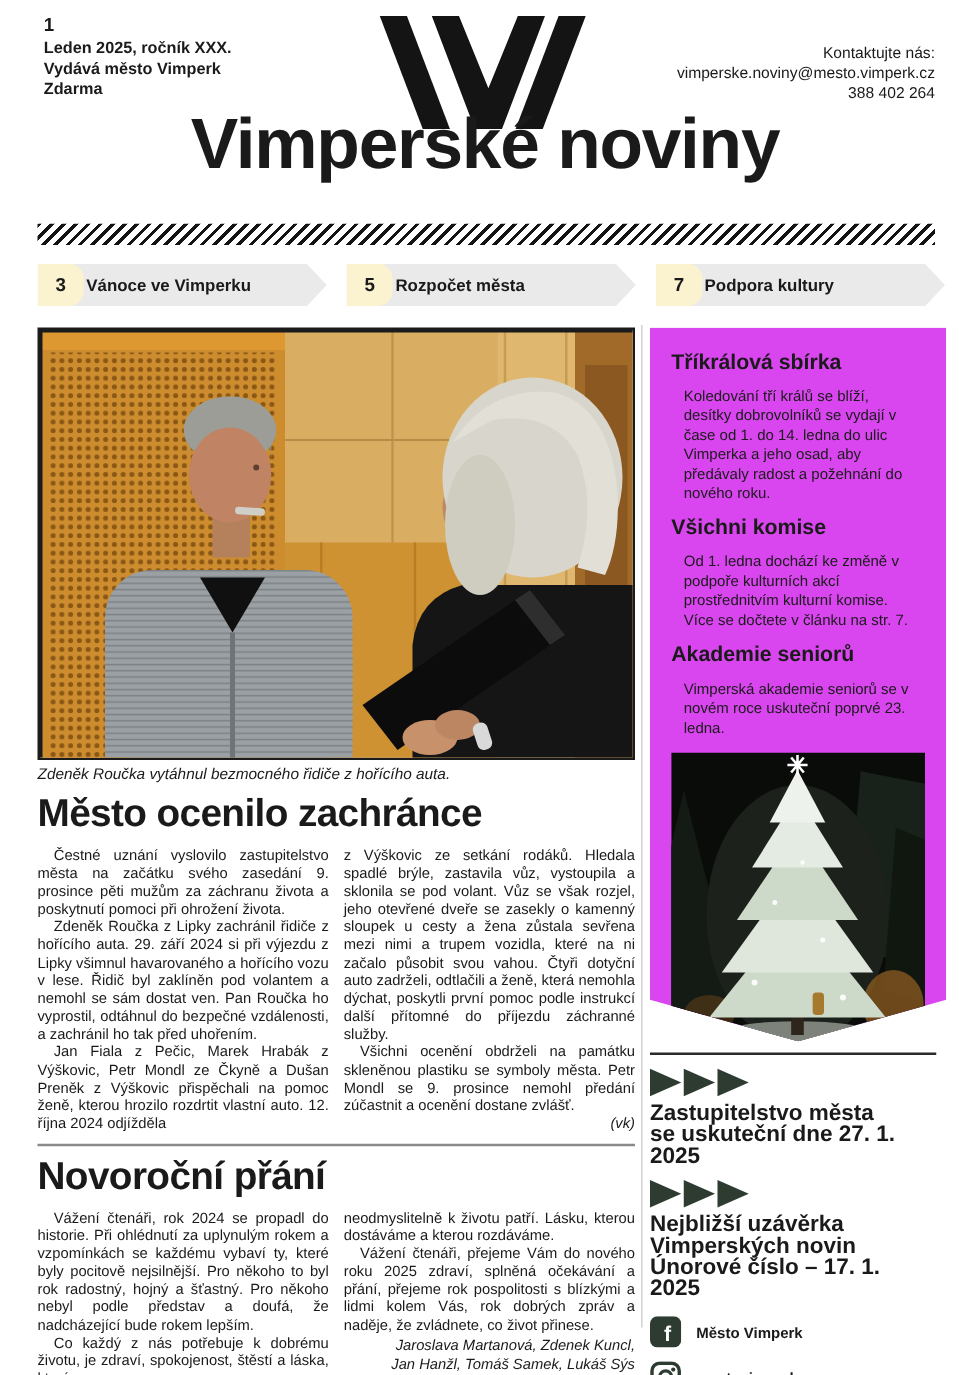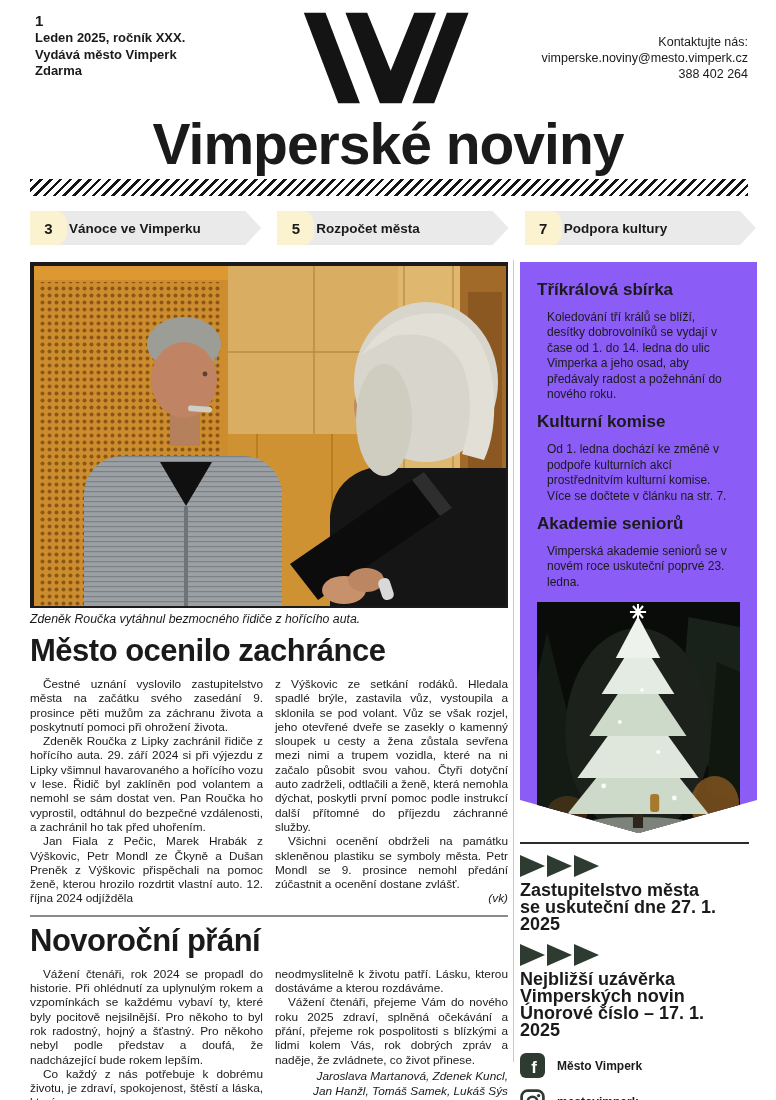--- a/index.html
+++ b/index.html
@@ -5,21 +5,21 @@
   html,body{margin:0;padding:0;background:#ffffff;}
   .page{position:relative;width:776px;height:1100px;background:#fff;overflow:hidden;
         font-family:"Liberation Sans",sans-serif;color:#1a1a1a;}
 
   
   .issue-block{position:absolute;left:35px;top:12px;font-weight:bold;}
   .issue-no{font-size:15px;line-height:18px;}
   .issue-lines div{font-size:13px;line-height:16.5px;}
   .logo{position:absolute;left:50%;top:12px;transform:translateX(-50%);}
   .contact{position:absolute;right:28px;top:34px;text-align:right;font-size:12.5px;line-height:16px;}
-  .paper-title{position:absolute;left:0;right:0;top:108px;text-align:center;
+  .paper-title{position:absolute;left:0;right:0;top:79px;text-align:center;
         font-size:57px;font-weight:bold;letter-spacing:-1px;line-height:72px;white-space:nowrap;}
   .stripes{position:absolute;left:30px;right:28px;top:179px;height:17px;
         background:repeating-linear-gradient(135deg,#141414 0 2.6px,transparent 2.6px 6.9px);}
 
   
   .toc{position:absolute;left:30px;right:20px;top:211px;display:flex;gap:16px;}
   .toc-item{flex:1;height:34px;background:#eaeaea;position:relative;display:flex;align-items:center;
         clip-path:polygon(0 0,calc(100% - 16px) 0,100% 50%,calc(100% - 16px) 100%,0 100%);}
   .toc-num{width:37px;height:34px;background:#fbf2cf;border-radius:0 12px 12px 0;
         display:flex;align-items:center;justify-content:center;font-weight:bold;font-size:15px;flex:none;}
@@ -35,21 +35,21 @@
   .col{width:233px;text-align:justify;font-size:11.8px;line-height:14.3px;}
   .col p{margin:0;}
   .col p.indent{text-indent:13px;}
   .byline{text-align:right;font-style:italic;margin-top:2px;}
   .rule{border:none;border-top:2px solid #8a8a8a;margin:9px 0 5px 0;}
   .signature{margin-top:2px;text-align:right;font-style:italic;line-height:15px;}
 
   
   .v-divider{position:absolute;left:513px;top:260px;width:1px;height:802px;background:#c9c9c9;}
   .sidebar{position:absolute;left:520px;top:262px;width:237px;}
-  .panel{background:#8b5cf6;height:571px;box-sizing:border-box;padding:8px 17px 0 17px;
+  .panel{background:#d946ef;height:571px;box-sizing:border-box;padding:8px 17px 0 17px;
         clip-path:polygon(0 0,100% 0,100% 94.2%,50% 100%,0 94.2%);}
   .panel h3{font-size:17px;font-weight:bold;margin:10px 0 4px 0;}
   .panel p{font-size:12px;line-height:15.4px;margin:10px;}
   .tree{display:block;width:100%;height:240px;margin-top:12px;}
   .sidebar-bottom{margin-top:9px;width:229px;border-top:2px solid #2b2b2b;}
   .arrows{margin:10px 0 4px 0;display:block;}
   .event-text{font-weight:bold;font-size:18px;line-height:17px;margin-bottom:6px;}
   .socials{margin-top:14px;}
   .social-row{display:flex;align-items:center;gap:12px;margin-bottom:11px;cursor:pointer;}
   .social-label{font-weight:bold;font-size:12px;}
@@ -189,21 +189,21 @@
       </div>
     </div>
   </div>
 
   <div class="v-divider"></div>
 
   <aside class="sidebar">
     <div class="panel">
       <h3>Tříkrálová sbírka</h3>
       <p>Koledování tří králů se blíží, desítky dobrovolníků se vydají v čase od 1. do 14. ledna do ulic Vimperka a jeho osad, aby předávaly radost a požehnání do nového roku.</p>
-      <h3>Kulturní komise</h3>
+      <h3>Všichni komise</h3>
       <p>Od 1. ledna dochází ke změně v podpoře kulturních akcí prostřednitvím kulturní komise. Více se dočtete v článku na str. 7.</p>
       <h3>Akademie seniorů</h3>
       <p>Vimperská akademie seniorů se v novém roce uskuteční poprvé 23. ledna.</p>
 
       <svg class="tree" viewBox="0 0 201 240" preserveAspectRatio="none">
         <rect width="201" height="240" fill="#0a0c09"></rect>
         <polygon points="10,30 55,210 -30,210" fill="#141b15"></polygon>
         <polygon points="150,15 201,25 201,170 138,158" fill="#18211a"></polygon>
         <polygon points="178,60 201,70 201,200 168,190" fill="#10170f"></polygon>
         <ellipse cx="100" cy="130" rx="72" ry="104" fill="#1c211b"></ellipse>

